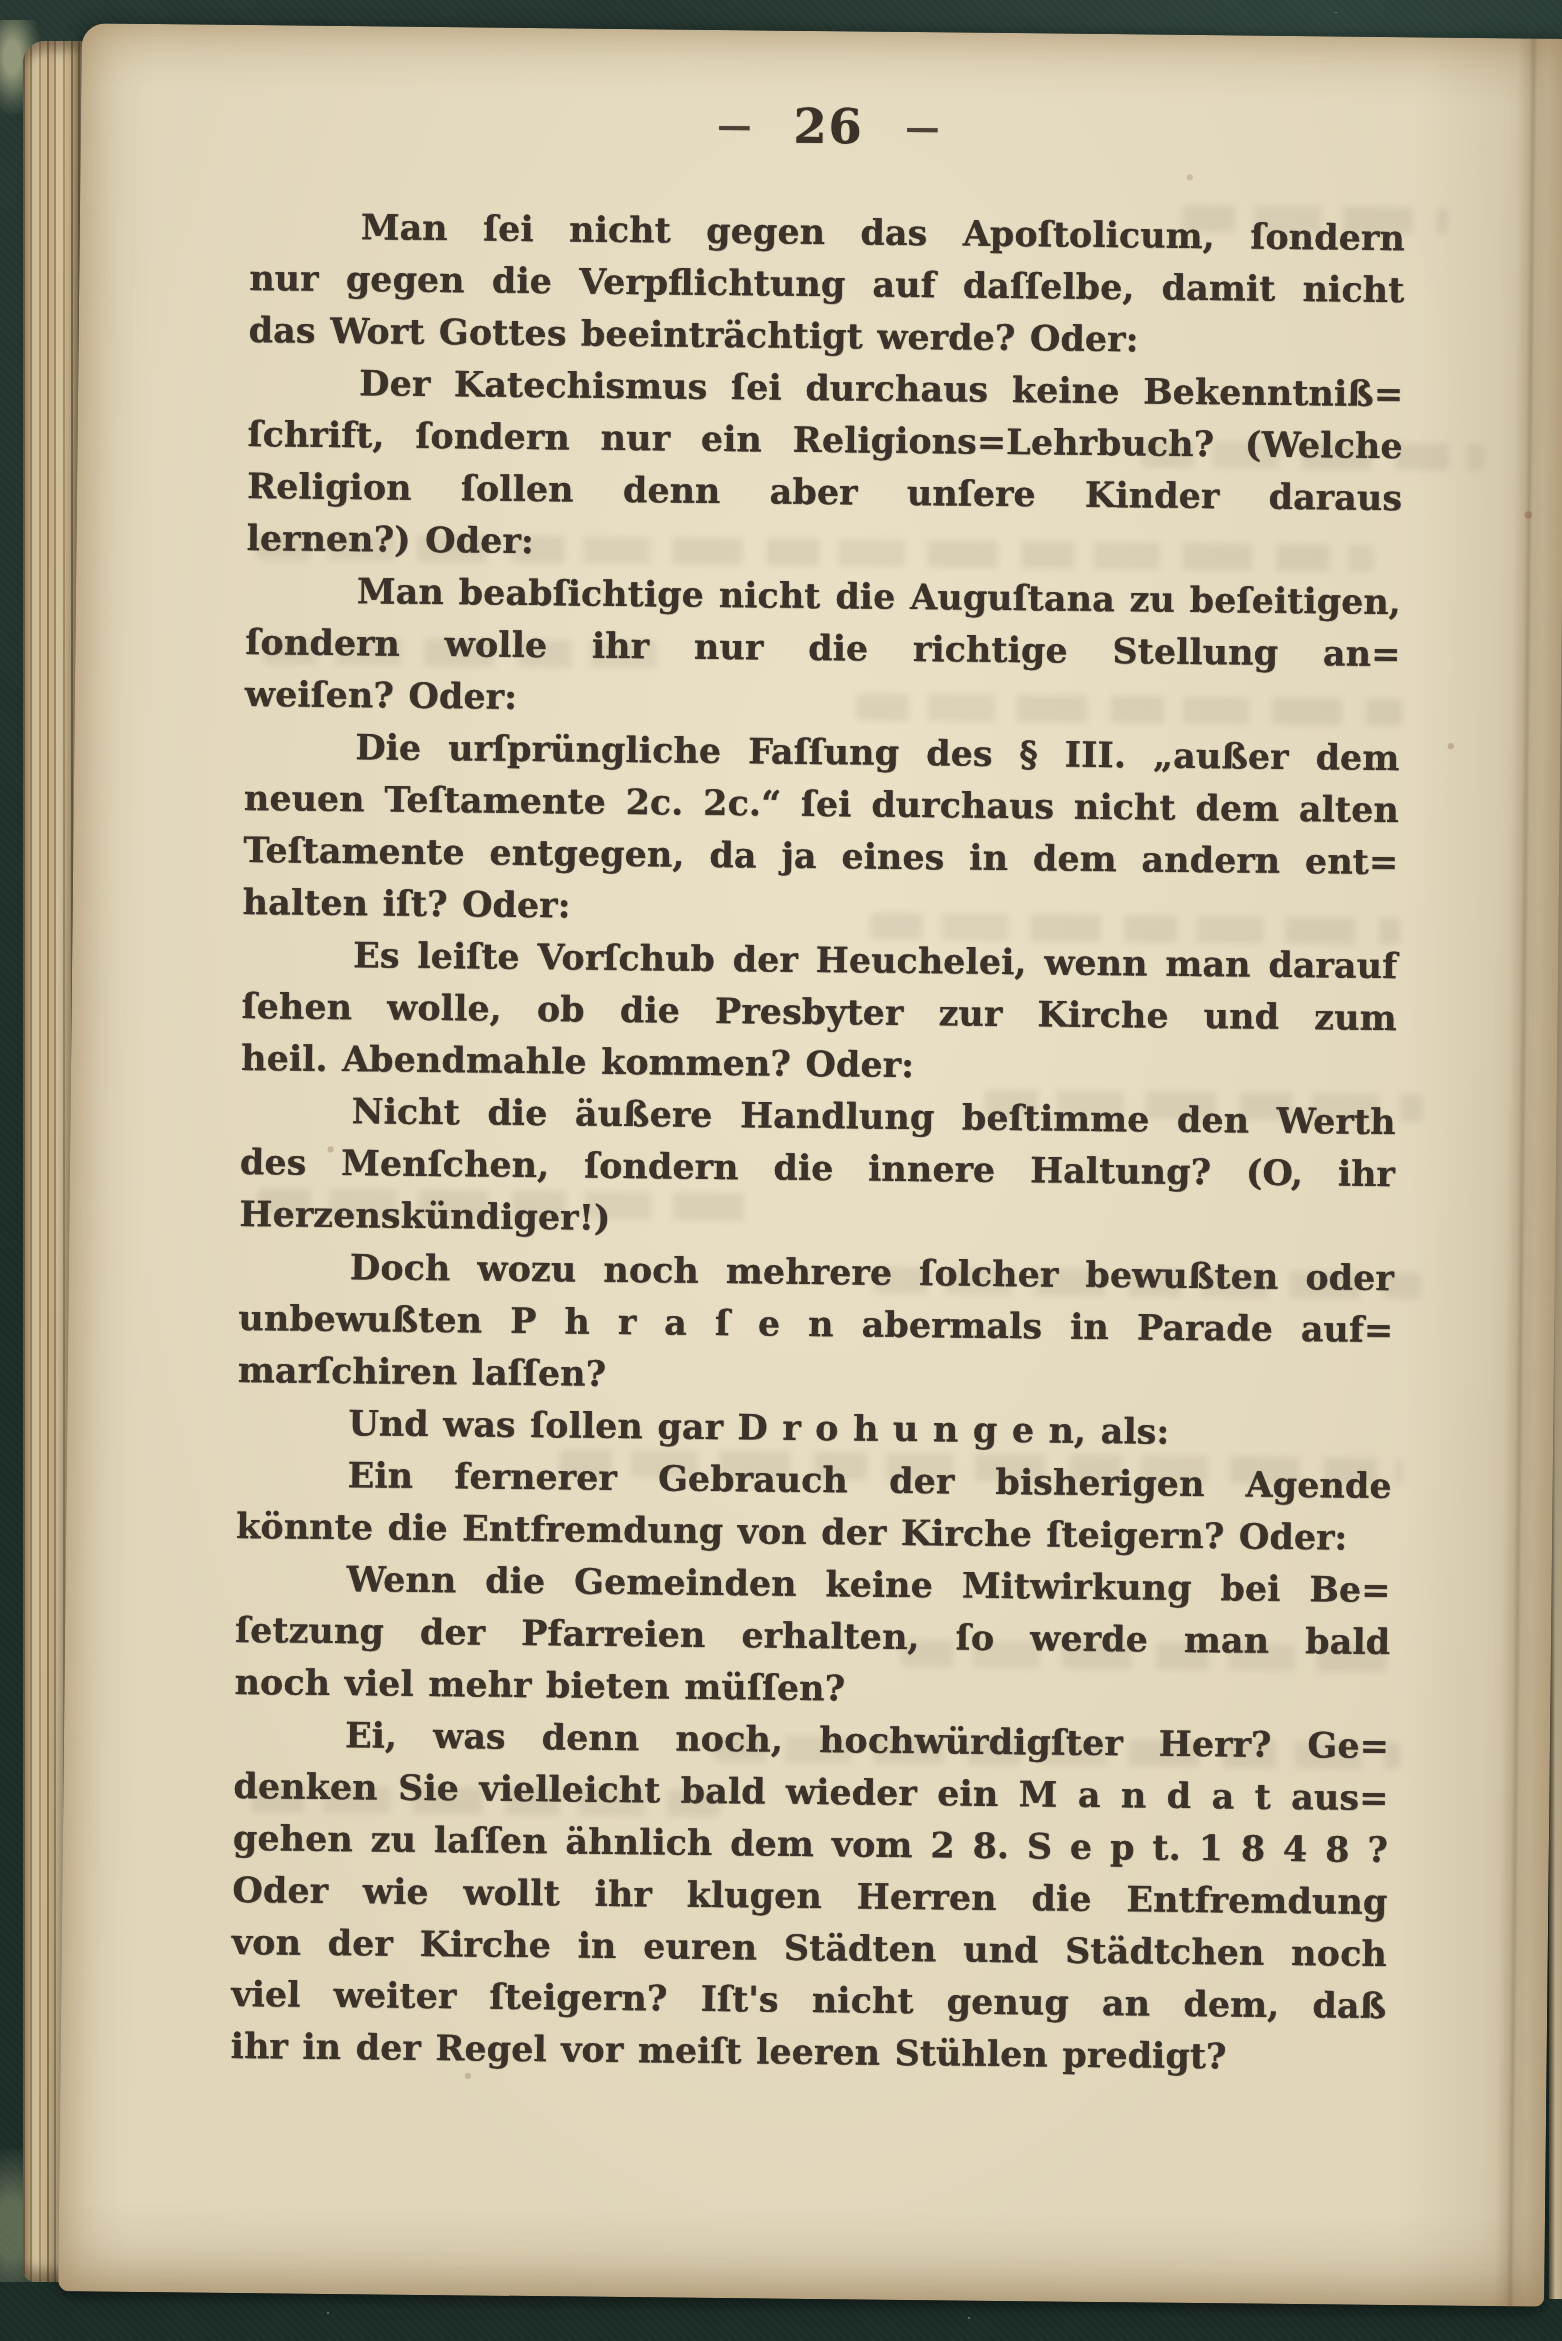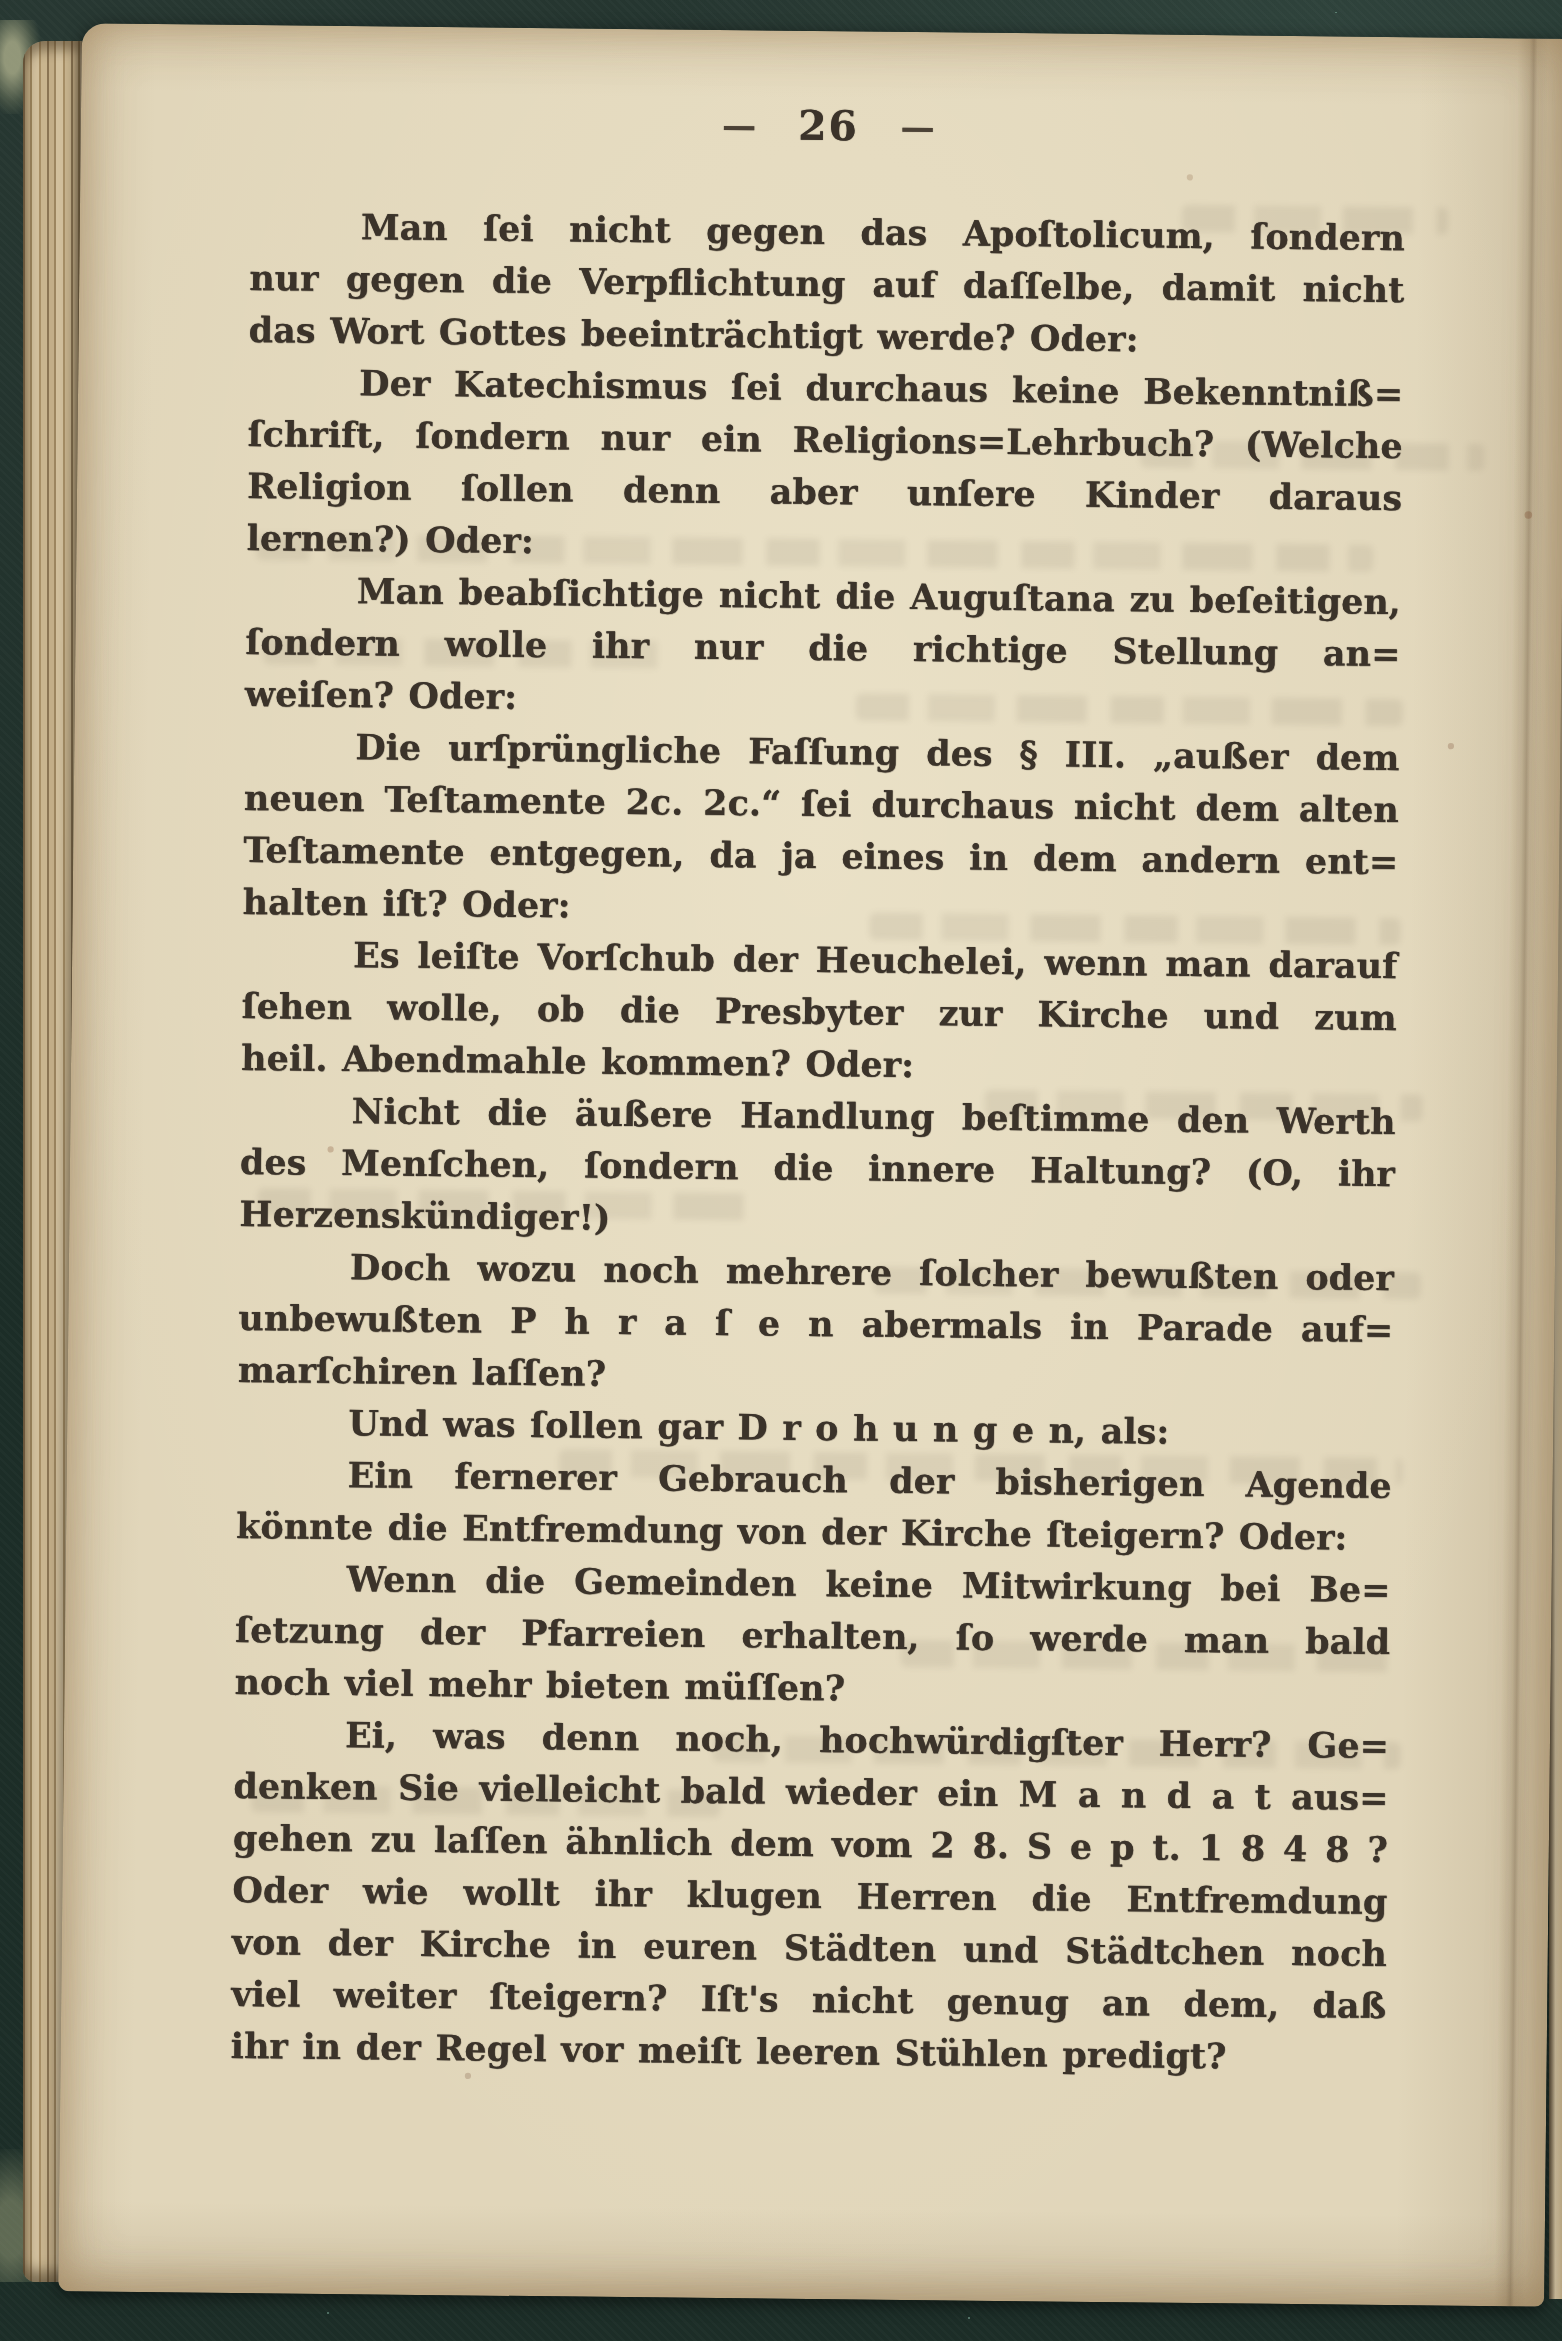--- a/index.html
+++ b/index.html
@@ -72,21 +72,21 @@
                259px 1122px 0 1.6px rgba(130,80,45,.28),
                1375px 707px 0 1.6px rgba(110,65,38,.25),
                406px 2047px 0 1.6px rgba(100,60,35,.22),
                1108px 141px 0 1.6px rgba(120,75,42,.20);}
 
   
   .page-head{position:absolute;left:170px;top:72px;width:1155px;z-index:6;
     display:flex;justify-content:center;align-items:center;gap:42px;}
   .head-dash{font-size:34px;font-weight:bold;color:#4c4236;line-height:47px;
     text-shadow:0 0 0.8px rgba(70,60,48,.7);}
-  .head-num{font-size:41px;font-weight:bold;color:#3b332a;line-height:47px;letter-spacing:1.6px;
+  .head-num{font-size:48px;font-weight:bold;color:#3b332a;line-height:47px;letter-spacing:1.6px;
     text-shadow:0 0 0.9px rgba(59,51,42,.8);}
 
   
   .text-block{position:absolute;left:170px;top:175px;width:1155px;z-index:6;}
   .text-line{height:52px;font-size:35px;font-weight:bold;line-height:52px;color:#3b332a;
     letter-spacing:0;word-spacing:2.3px;
     text-align:justify;text-align-last:justify;white-space:nowrap;
     text-shadow:0 0 0.9px rgba(59,51,42,.75), 0.5px 0.6px 0 rgba(59,51,42,.25);}
   .text-line.jfy{white-space:normal;}
   .text-line.indent{padding-left:111px;}

